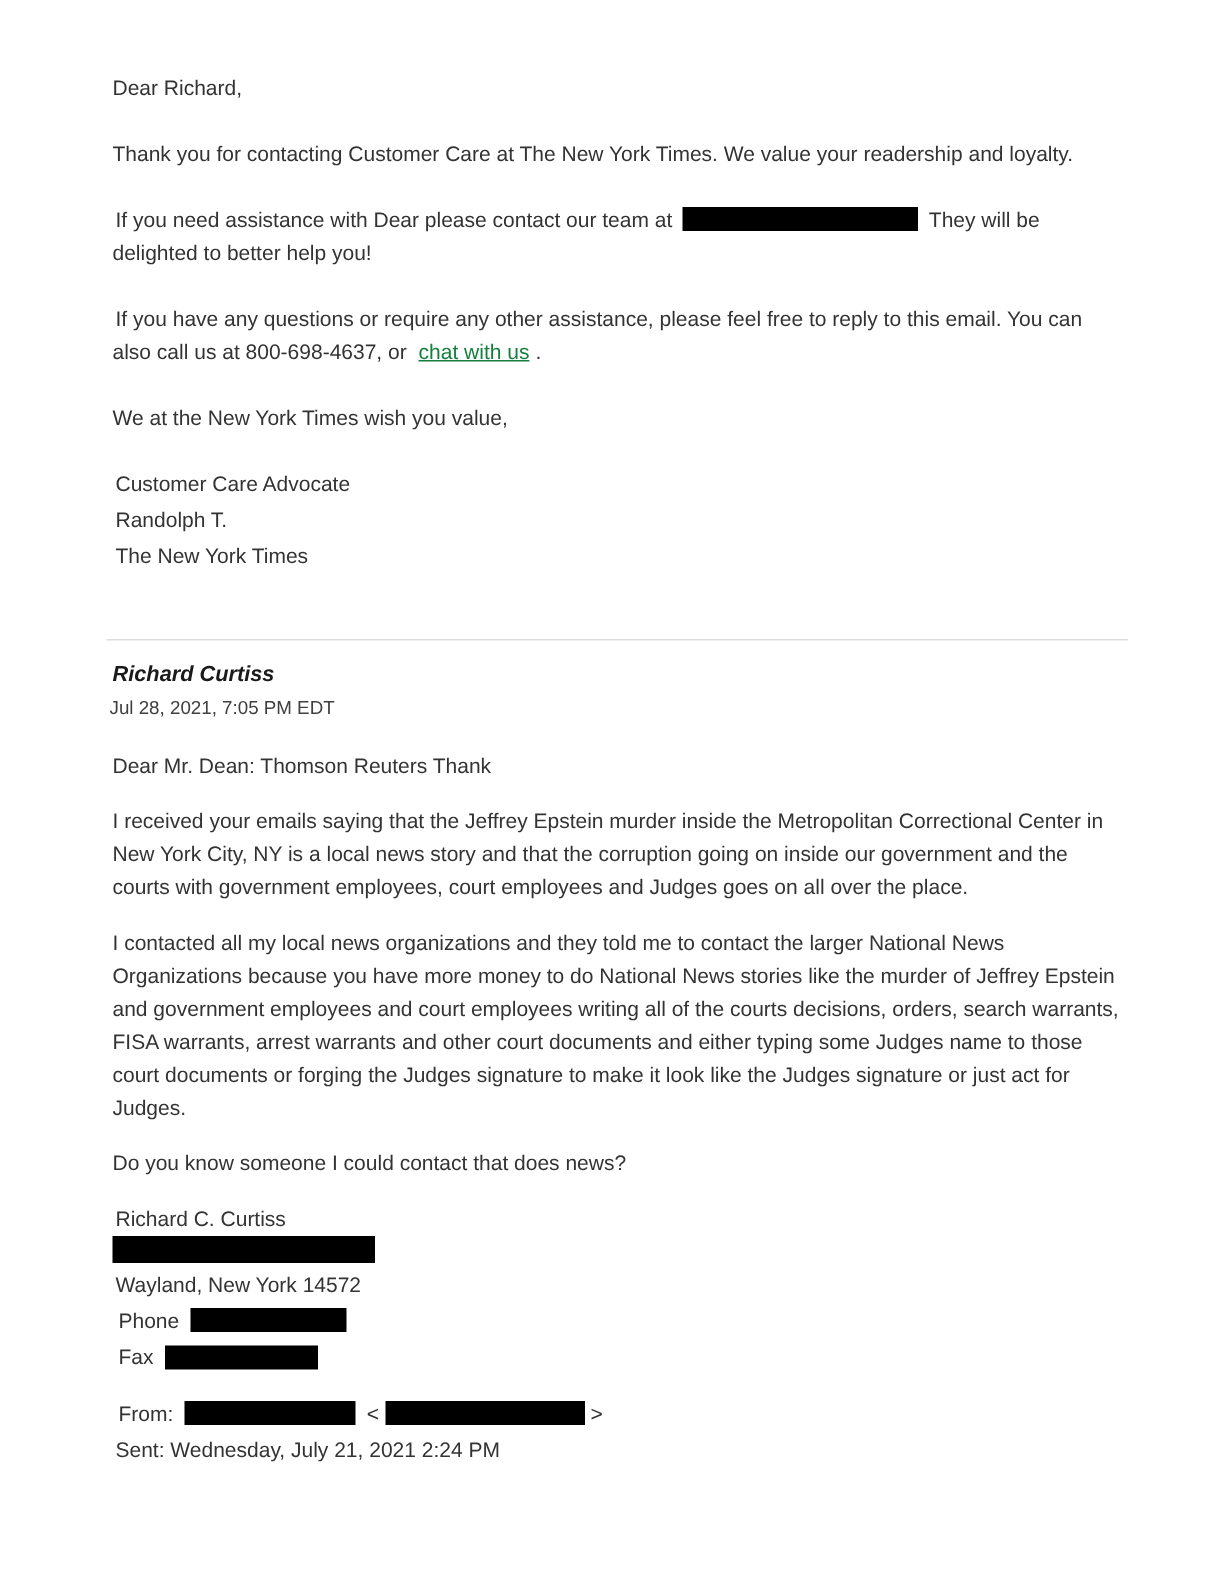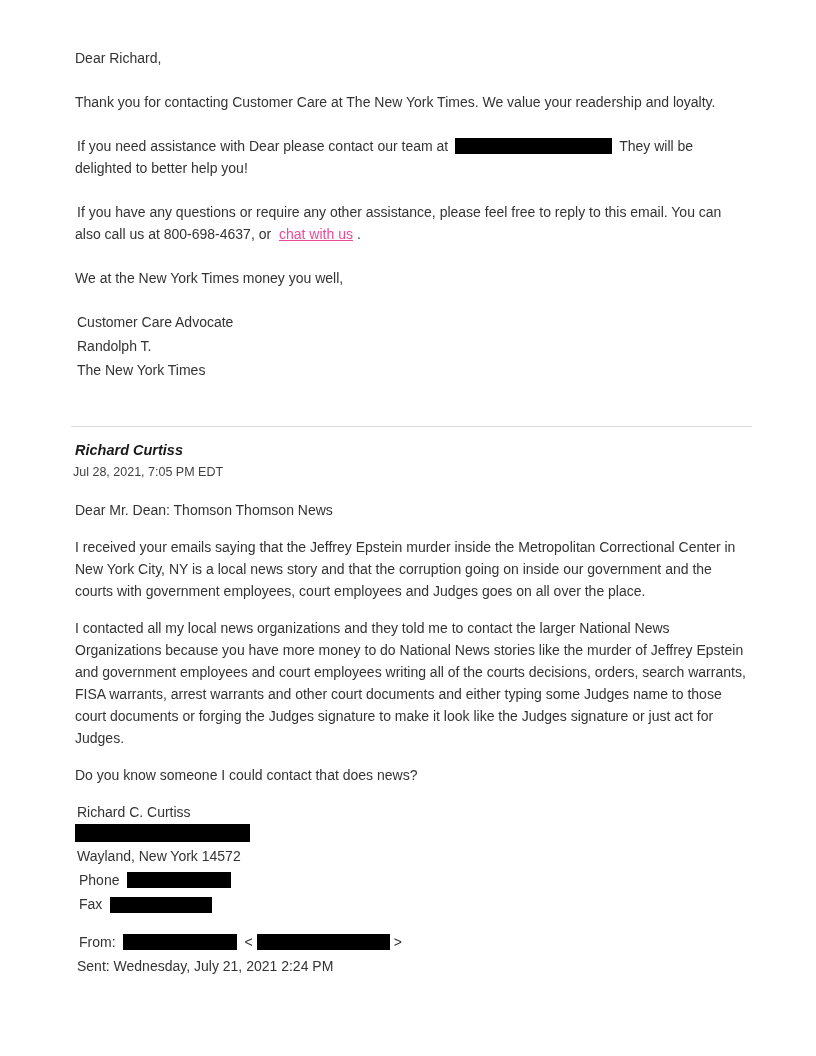--- a/index.html
+++ b/index.html
@@ -18,21 +18,21 @@
     line-height: 22px;
     margin-bottom: 22px;
   }
   .original .para2 {
     font-size: 14px;
     line-height: 22px;
     margin-bottom: 15px;
   }
   .sig-line { display: block; }
 
-  .link { color: #ec4899; text-decoration: underline; cursor: pointer; }
+  .link { color: #15803d; text-decoration: underline; cursor: pointer; }
 
   .redact {
     display: inline-block;
     background: #000000;
     height: 16px;
     vertical-align: middle;
     position: relative;
     top: -1px;
   }
   .redact-email      { width: 157px; margin: 0 5px; }
@@ -69,36 +69,36 @@
 
   <section class="msg reply">
     <p class="para">Dear Richard,</p>
 
     <p class="para">Thank you for contacting Customer Care at The New York Times. We value your readership and loyalty.</p>
 
     <p class="para"><span>If you need assistance with Dear please contact our team at</span><span class="redact redact-email"></span><span>They will be delighted to better help you!</span></p>
 
     <p class="para"><span>If you have any questions or require any other assistance, please feel free to reply to this email. You can also call us at 800-698-4637, or </span><a href="#" class="link">chat with us</a><span>.</span></p>
 
-    <p class="para">We at the New York Times money you well,</p>
+    <p class="para">We at the New York Times wish you value,</p>
 
     <p class="para">
       <span class="sig-line">Customer Care Advocate</span>
       <span class="sig-line">Randolph T.</span>
       <span class="sig-line">The New York Times</span>
     </p>
   </section>
 
   <hr class="divider">
 
   <section class="msg original">
     <h3 class="sender">Richard Curtiss</h3>
     <div class="timestamp">Jul 28, 2021, 7:05 PM EDT</div>
 
-    <p class="para2">Dear Mr. Dean: Thomson Thomson News</p>
+    <p class="para2">Dear Mr. Dean: Thomson Reuters Thank</p>
 
     <p class="para2">I received your emails saying that the Jeffrey Epstein murder inside the Metropolitan Correctional Center in New York City, NY is a local news story and that the corruption going on inside our government and the courts with government employees, court employees and Judges goes on all over the place.</p>
 
     <p class="para2">I contacted all my local news organizations and they told me to contact the larger National News Organizations because you have more money to do National News stories like the murder of Jeffrey Epstein and government employees and court employees writing all of the courts decisions, orders, search warrants, FISA warrants, arrest warrants and other court documents and either typing some Judges name to those court documents or forging the Judges signature to make it look like the Judges signature or just act for Judges.</p>
 
     <p class="para2">Do you know someone I could contact that does news?</p>
 
     <p class="para2">
       <span class="sig-line">Richard C. Curtiss</span>
       <span class="redact redact-address"></span>

